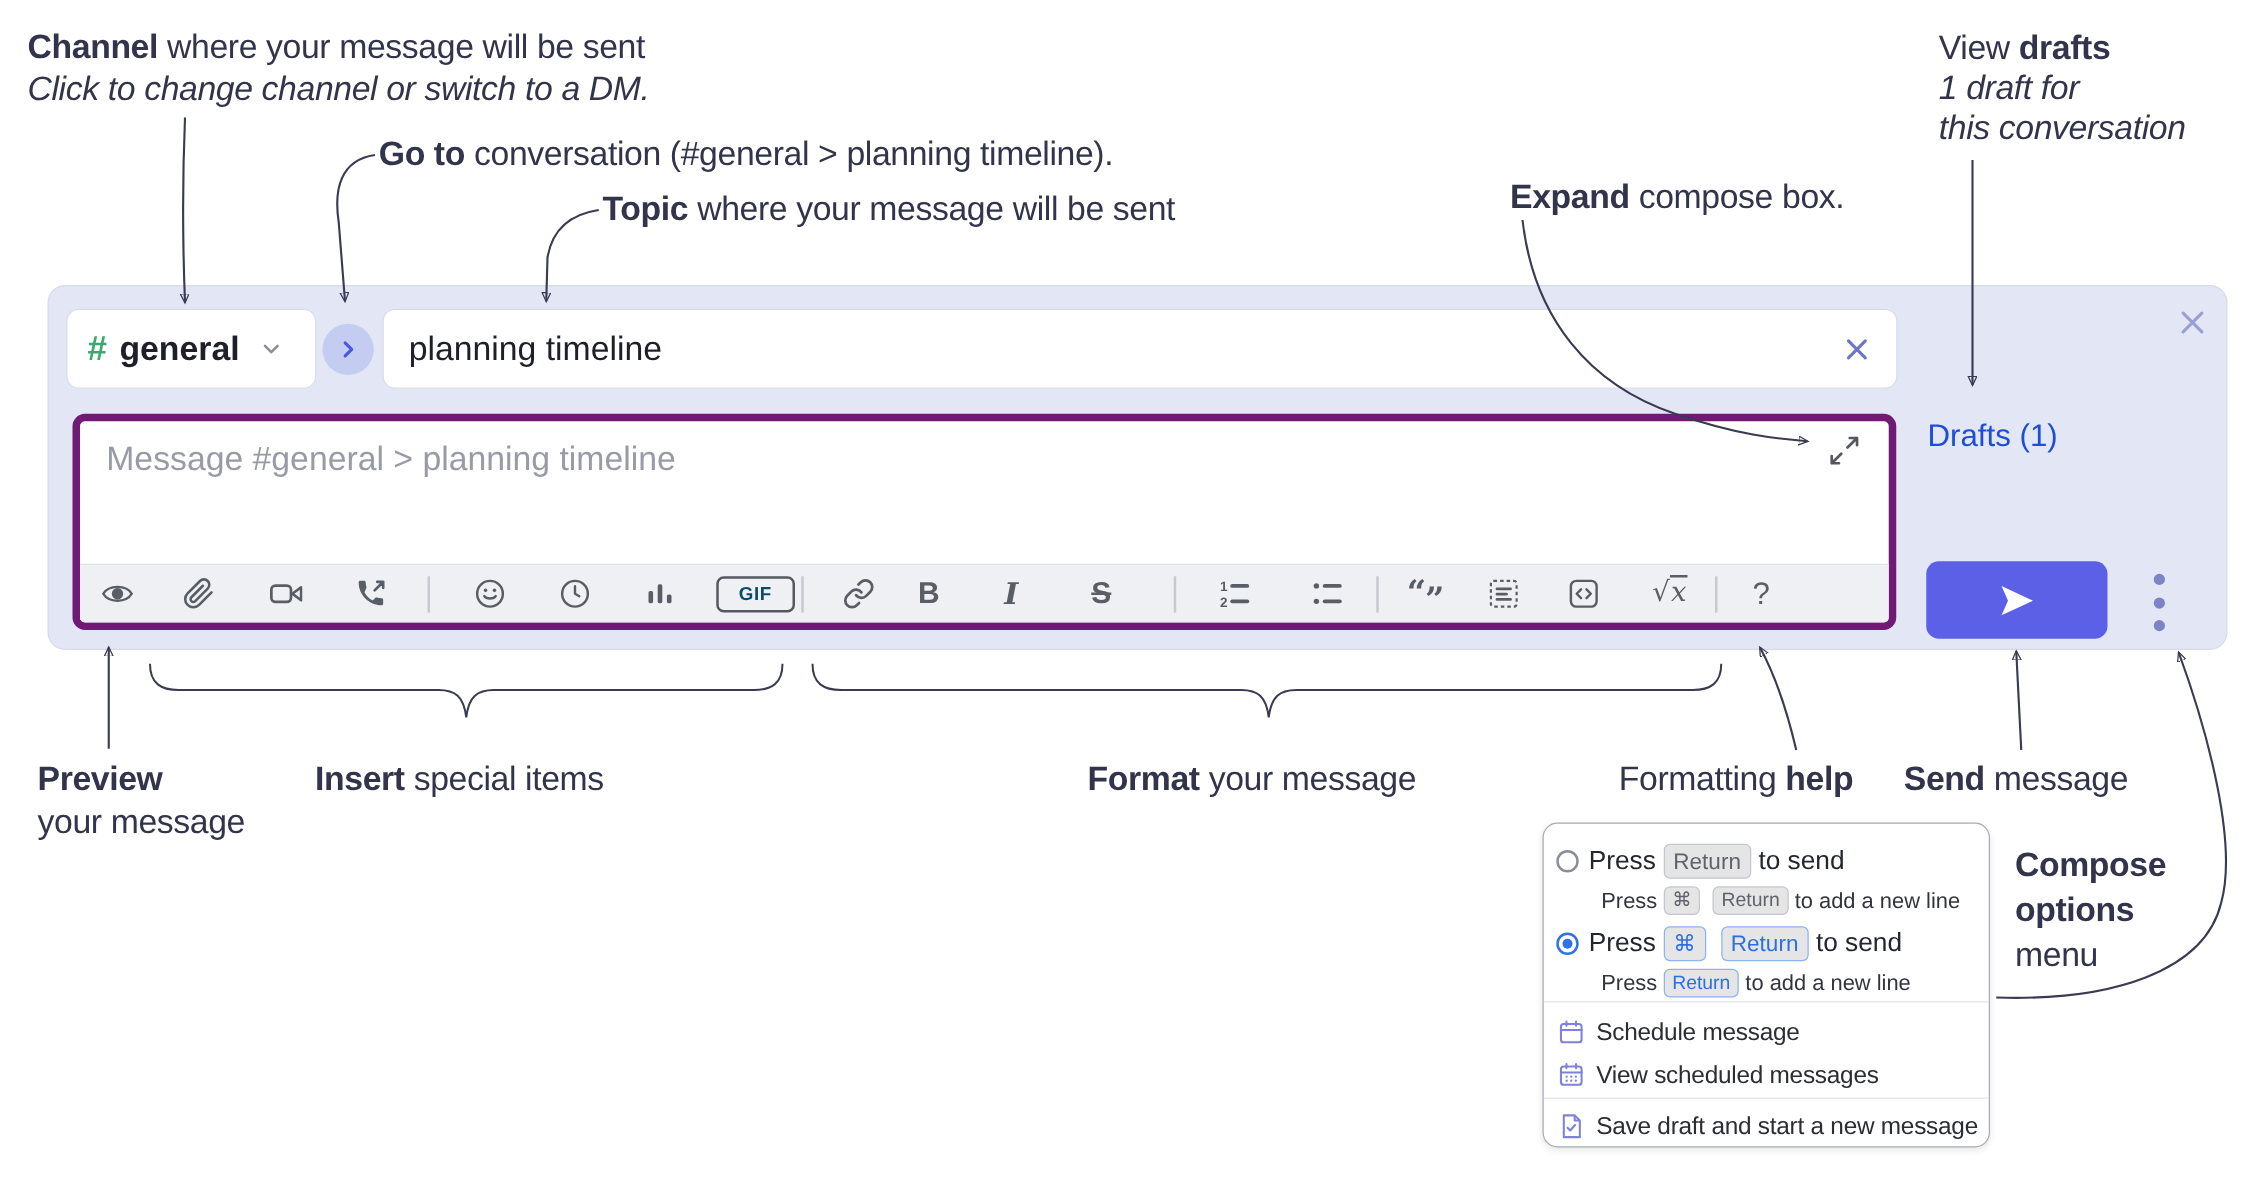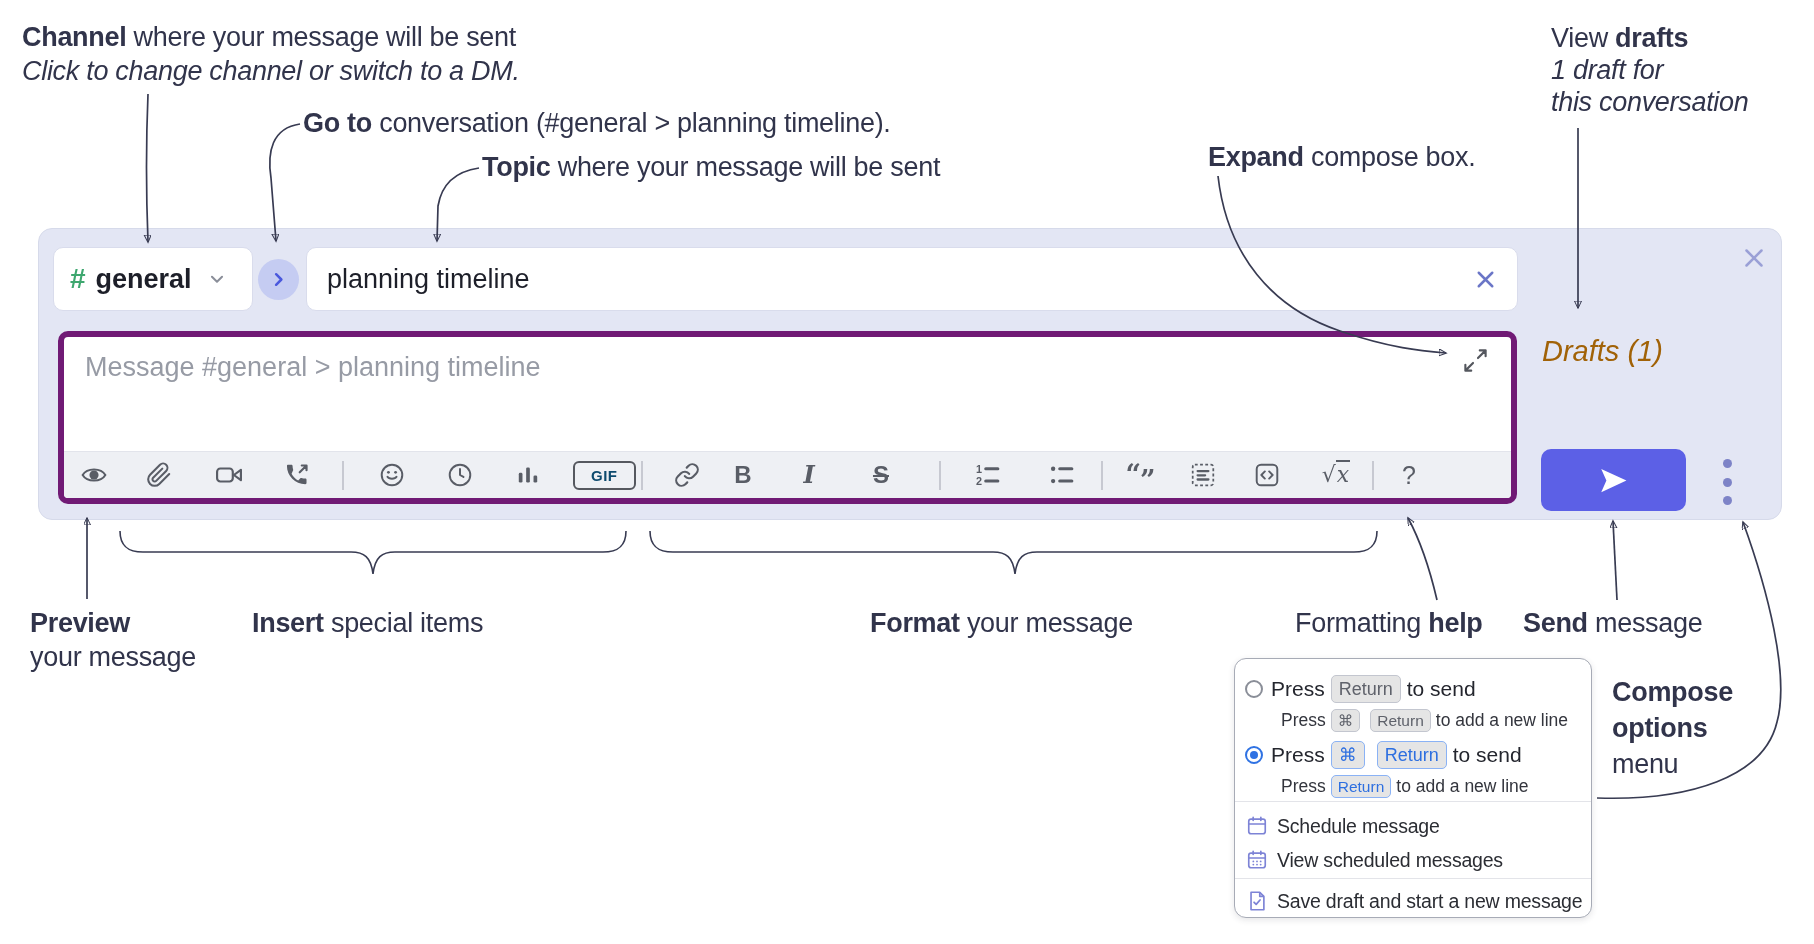--- a/index.html
+++ b/index.html
@@ -27,21 +27,21 @@
   .goto { position:absolute; left:219px; top:30px; width:41px; height:41px; border-radius:50%;
           background:#c5ccf2; border:none; display:flex; align-items:center; justify-content:center; cursor:pointer; }
   .topic { left:267px; width:1212px; display:flex; align-items:center; padding:0 18px 0 20px; }
   .topic .tval { font-size:27px; color:#1d1f29; flex:1; }
   .xclear { cursor:pointer; }
   .xclose { position:absolute; left:1700px; top:14px; cursor:pointer; }
   .msgbox { position:absolute; left:19px; top:102px; width:1459px; height:173px; background:#fff;
             border:6px solid #701a75; border-radius:10px; overflow:hidden; }
   .ph { position:absolute; left:21px; top:15px; font-size:27px; color:#979ba5; }
   .expand { position:absolute; right:22px; top:10px; color:#54575e; cursor:pointer; }
-  .drafts { position:absolute; left:1503px; top:106px; font-size:29px; color:#a16207; text-decoration:none; cursor:pointer;font-style:italic; }
+  .drafts { position:absolute; left:1503px; top:106px; font-size:25px; color:#1d4ed8; text-decoration:none; cursor:pointer; }
 
   
   .toolbar { position:absolute; left:0; bottom:0; width:100%; height:47px; background:#eef0f4; border-top:1px solid #e2e4eb; }
   .ti { position:absolute; top:10px; width:26px; height:26px; color:#595d66; cursor:pointer; }
   .tt { position:absolute; top:8px; height:30px; line-height:30px; width:30px; text-align:center; color:#595d66; cursor:pointer; }
   .tdv { position:absolute; top:9px; width:2px; height:29px; background:#c7c9d1; }
   .gif { position:absolute; top:9px; height:29px; line-height:25px; border:2px solid #55585f; border-radius:6px;
          padding:0 16px; font-size:15px; font-weight:700; letter-spacing:.5px; color:#0c4a6e; cursor:pointer; }
   .bld { font-size:24px; font-weight:800; }
   .itl { font-family:"DejaVu Serif", serif; font-style:italic; font-size:24px; font-weight:600; }

